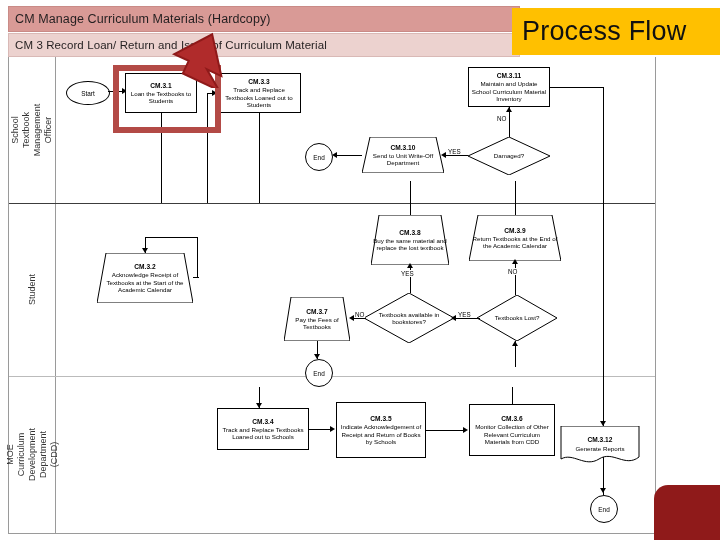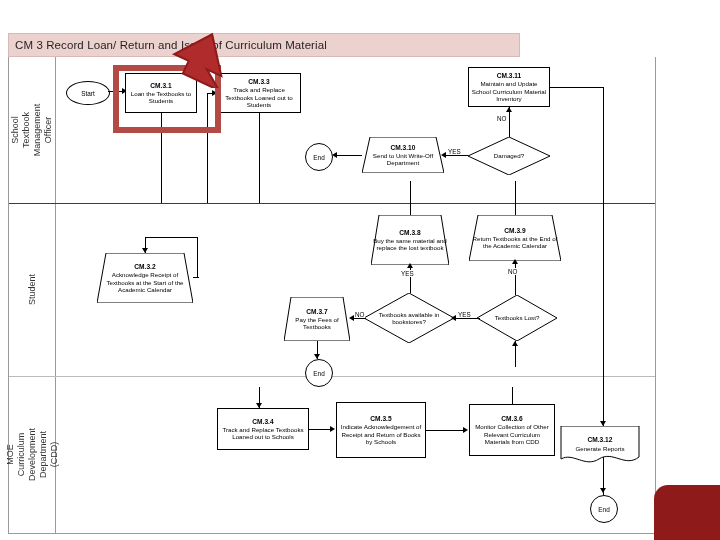--- a/index.html
+++ b/index.html
@@ -73,24 +73,30 @@
 
   
   #hl{position:absolute;border:6px solid #b34a46;background:transparent;}
   #redarrow{position:absolute;left:168px;top:28px;width:70px;height:60px;}
 </style>
 </head>
 <body>
 
 <div id="slide">
 
+  <div class="hdr" id="hdr1">
+    <span>CM Manage Curriculum Materials (Hardcopy)</span>
+  </div>
   <div class="hdr" id="hdr2">
     <span>CM 3 Record Loan/ Return and Issue of Curriculum Material</span>
   </div>
 
+  <div id="banner">
+    <span>Process Flow</span>
+  </div>
 
   <div id="canvas">
 
     <div id="lanehdr"></div>
     <div class="lane-divider" style="top:146px;"></div>
     <div class="lane-divider" style="top:319px;border-top-color:#bbb;border-top-width:1px;"></div>
 
     <div class="lane-label" style="top:0;height:146px;">
       <div class="rot two"><span>School Textbook Management Officer</span></div>
     </div>

